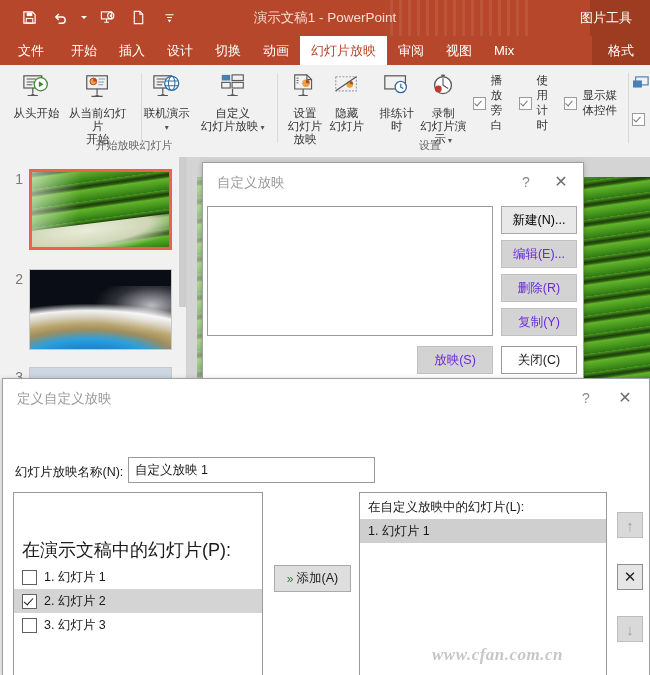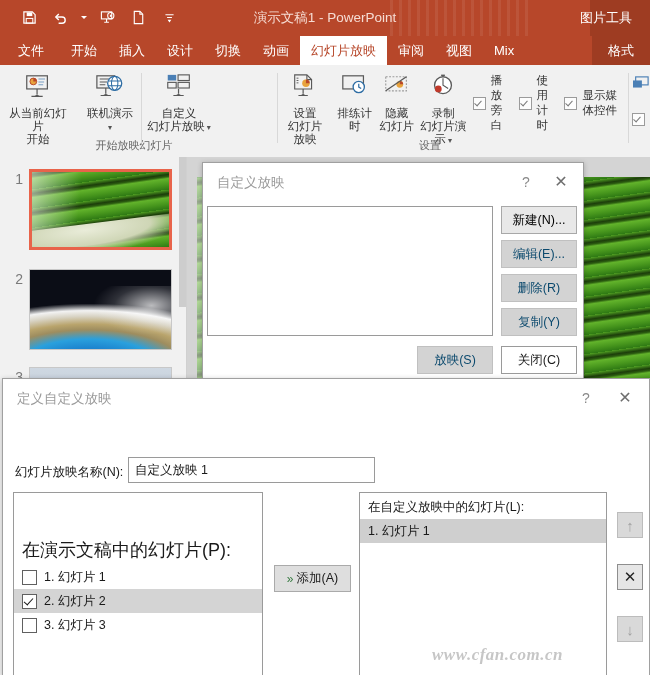--- a/index.html
+++ b/index.html
@@ -201,21 +201,21 @@
   .lb-item.sel { background: #cfcfcf; }
 
   .btn {
     background: #d6d6d6; border: 1px solid #b4b4b4; box-sizing: border-box;
     font-size: 12.5px; color: #1a1a1a; text-align: right;
     display: flex; align-items: center; justify-content: center;
     position: absolute;
   }
   .btn.enabled { background: #e8e8e8; border-color: #a8a8a8; color: #000; }
   .btn.default { background: #ffffff; border: 1px solid #9a9a9a; }
-  .btn.disabled { color: #0c4a6e; background: #d3d3d3; border-color: #c0c0c0; }
+  .btn.disabled { color: #6d28d9; background: #d3d3d3; border-color: #c0c0c0; }
 
   
   #dlg1 { left: 202px; top: 162px; width: 380px; height: 221px; }
 
   
   #dlg2 { left: 2px; top: 378px; width: 646px; height: 296px; }
 
   .field-label { position: absolute; font-size: 12.5px; color: #1a1a1a; }
   .textinput {
     position: absolute; background: #ffffff; border: 1px solid #9a9a9a;
@@ -319,20 +319,33 @@
       <div class="tab">视图</div>
       <div class="tab">Mix</div>
     </div>
     <div class="tab-ctx">格式</div>
   </div>
 
   <div class="ribbon">
 
     <div class="group" style="left:0; width:268px;">
       <div class="group-items" style="padding-left:6px;">
+        <div class="bigbtn">
+          <div class="ico">
+            <svg width="32" height="30" viewBox="0 0 34 32">
+              <rect x="3" y="3" width="19" height="13" fill="none" stroke="#595959" stroke-width="1.3"></rect>
+              <path d="M6 6.5h10M6 9.5h8M6 12.5h6" stroke="#595959" stroke-width="1.1"></path>
+              <path d="M12.5 16v6M7 24h11" stroke="#595959" stroke-width="1.3"></path>
+              <path d="M9 24l3.5-2 3.5 2z" fill="#595959"></path>
+              <circle cx="21" cy="12" r="7" fill="#fff" stroke="#3d8b2e" stroke-width="1.4"></circle>
+              <path d="M19 8.8l5 3.2-5 3.2z" fill="#3d8b2e"></path>
+            </svg>
+          </div>
+          <div class="lbl">从头开始</div>
+        </div>
 
         <div class="bigbtn">
           <div class="ico">
             <svg width="32" height="30" viewBox="0 0 34 32">
               <rect x="5" y="3" width="22" height="14" fill="none" stroke="#595959" stroke-width="1.3"></rect>
               <circle cx="12" cy="9" r="3.6" fill="#e8a33d" stroke="#b7472a" stroke-width="1"></circle>
               <path d="M12 5.4v3.6h3.6a3.6 3.6 0 0 0-3.6-3.6z" fill="#b7472a"></path>
               <path d="M17.5 6.5h7M17.5 9.5h6M17.5 12.5h5" stroke="#7a9fc4" stroke-width="1.1"></path>
               <path d="M16 17v6M10 25h12" stroke="#595959" stroke-width="1.3"></path>
               <path d="M12.5 25l3.5-2 3.5 2z" fill="#595959"></path>
@@ -389,42 +402,42 @@
               <circle cx="18" cy="11" r="4" fill="#e8a33d"></circle>
               <path d="M18 7v4h4a4 4 0 0 0-4-4z" fill="#b7472a"></path>
               <path d="M15 17v5M10 24h10" stroke="#595959" stroke-width="1.3"></path>
               <path d="M12 24l3-2 3 2z" fill="#595959"></path>
             </svg>
           </div>
           <div class="lbl">设置
 幻灯片放映</div>
         </div>
 
-        <div class="bigbtn" style="margin-left:8px;">
-          <div class="ico">
-            <svg width="32" height="30" viewBox="0 0 34 32">
-              <rect x="4" y="3" width="22" height="14" fill="none" stroke="#595959" stroke-width="1.3"></rect>
-              <circle cx="21" cy="15" r="6" fill="#fff" stroke="#2e6da4" stroke-width="1.4"></circle>
-              <path d="M21 11.5V15l2.6 1.6" stroke="#2e6da4" stroke-width="1.3" fill="none"></path>
-            </svg>
-          </div>
-          <div class="lbl">排练计时</div>
-        </div>
-
         <div class="bigbtn">
           <div class="ico">
             <svg width="32" height="30" viewBox="0 0 34 32">
               <rect x="5" y="4" width="22" height="15" fill="none" stroke="#9b9b9b" stroke-width="1.2" stroke-dasharray="2 1.6"></rect>
               <circle cx="20" cy="12" r="3.6" fill="#e8a33d"></circle>
               <path d="M20 8.4v3.6h3.6a3.6 3.6 0 0 0-3.6-3.6z" fill="#b7472a"></path>
               <path d="M5 19L27 4" stroke="#595959" stroke-width="1.4"></path>
             </svg>
           </div>
           <div class="lbl">隐藏
 幻灯片</div>
+        </div>
+
+        <div class="bigbtn" style="margin-left:8px;">
+          <div class="ico">
+            <svg width="32" height="30" viewBox="0 0 34 32">
+              <rect x="4" y="3" width="22" height="14" fill="none" stroke="#595959" stroke-width="1.3"></rect>
+              <circle cx="21" cy="15" r="6" fill="#fff" stroke="#2e6da4" stroke-width="1.4"></circle>
+              <path d="M21 11.5V15l2.6 1.6" stroke="#2e6da4" stroke-width="1.3" fill="none"></path>
+            </svg>
+          </div>
+          <div class="lbl">排练计时</div>
         </div>
 
         <div class="bigbtn" style="width:78px;">
           <div class="ico">
             <svg width="32" height="30" viewBox="0 0 34 32">
               <circle cx="17" cy="13" r="9" fill="#fff" stroke="#595959" stroke-width="1.4"></circle>
               <path d="M17 5.5V13l5.5 3.5" stroke="#595959" stroke-width="1.2" fill="none"></path>
               <path d="M15 2.5h4" stroke="#595959" stroke-width="1.6"></path>
               <circle cx="12" cy="17" r="3.6" fill="#c0392b"></circle>
             </svg>

